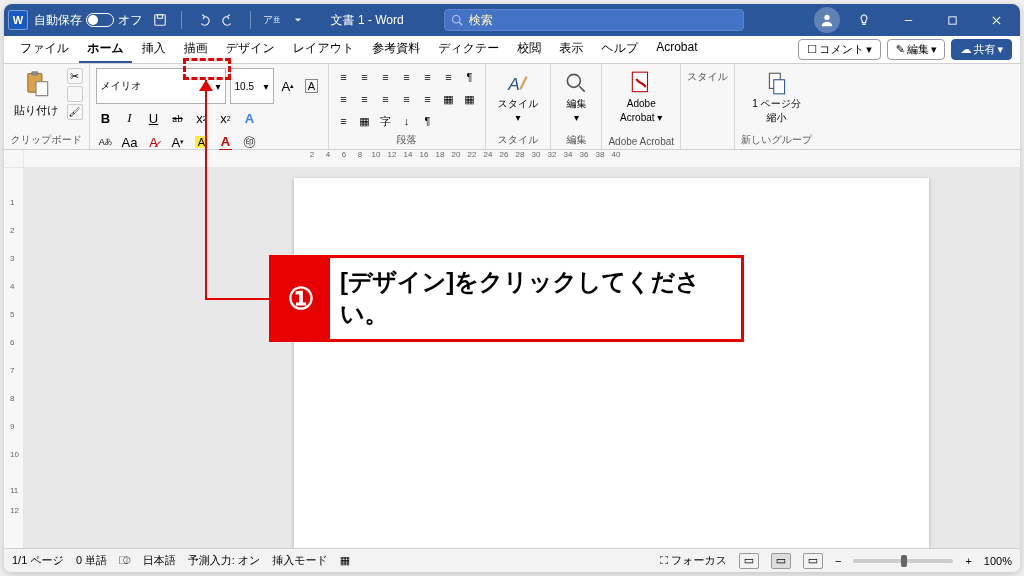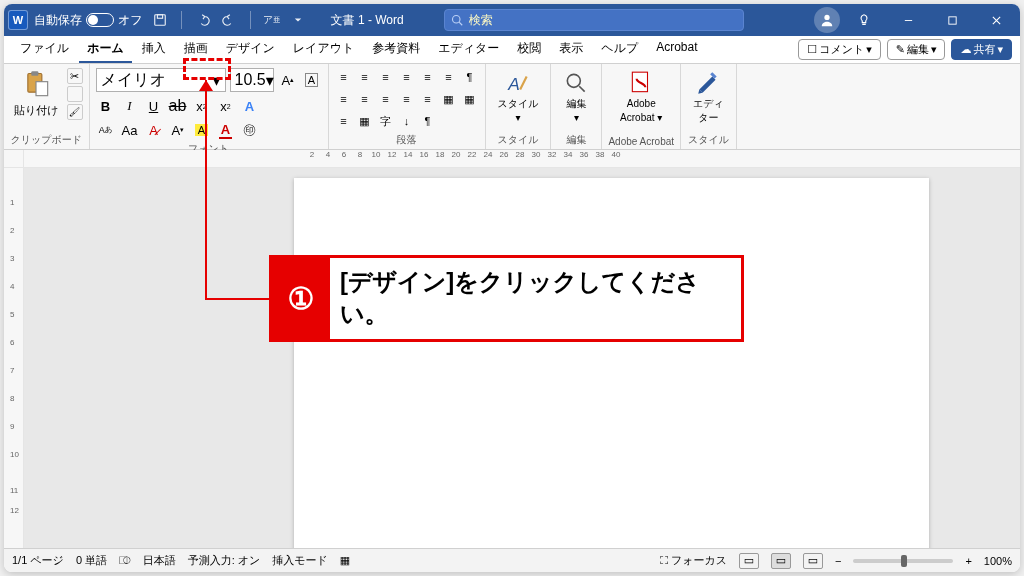--- a/index.html
+++ b/index.html
@@ -37,28 +37,28 @@
   .group { border-right: 1px solid #d8d8d8; padding: 4px 6px 2px; display: flex; flex-direction: column; justify-content: space-between; }
   .group-label { text-align: center; color: #555; font-size: 10px; padding-top: 2px; }
   .clipboard-body { display: flex; gap: 4px; }
   .big-btn { display: flex; flex-direction: column; align-items: center; justify-content: space-between; gap: 2px; padding: 2px 4px; }
   .big-btn svg { width: 28px; height: 28px; }
   .mini-col { display: flex; flex-direction: column; gap: 2px; }
   .mini { width: 16px; height: 16px; border: 1px solid #ccc; border-radius: 2px; }
   
   .font-body { display: flex; flex-direction: column; gap: 4px; }
   .font-row { display: flex; gap: 4px; align-items: center; }
-  .combo { height: 24px; border: 1px solid #b0b0b0; background: #fff; display: flex; align-items: center; padding: 0 4px; font-size: 16px; }
+  .combo { height: 36px; border: 1px solid #b0b0b0; background: #fff; display: flex; align-items: center; padding: 0 4px; font-size: 10px; }
   .combo.font { width: 130px; }
   .combo.size { width: 44px; }
   .fbtn { width: 20px; height: 20px; display: flex; align-items: center; justify-content: center; font-size: 13px; }
   .fbtn.b { font-weight: bold; }
   .fbtn.i { font-style: italic; font-family: serif; }
   .fbtn.u { text-decoration: underline; }
-  .fbtn.s { text-decoration: line-through; font-size: 16px; }
+  .fbtn.s { text-decoration: line-through; font-size: 11px; font-family: Liberation Serif, serif; }
   .box-a { border: 1px solid #888; padding: 0 2px; font-size: 11px; }
   .hl { background: #ffeb3b; padding: 0 3px; font-size: 11px; }
   .fc { color: #c00; font-weight: bold; border-bottom: 2px solid #c00; padding: 0 2px; }
   
   .para-body { display: flex; flex-direction: column; gap: 4px; }
   .para-row { display: flex; gap: 3px; }
   .pbtn { width: 18px; height: 18px; display: flex; align-items: center; justify-content: center; }
   
   .vbtn { display: flex; flex-direction: column; align-items: center; justify-content: center; padding: 2px 6px; gap: 2px; text-align: center; line-height: 1.2; font-size: 10px; }
   .vbtn svg { width: 26px; height: 26px; }
@@ -171,21 +171,21 @@
   </div>
 
   <div class="ribbon-tabs">
     <div class="tab">ファイル</div>
     <div class="tab active">ホーム</div>
     <div class="tab">挿入</div>
     <div class="tab">描画</div>
     <div class="tab">デザイン</div>
     <div class="tab">レイアウト</div>
     <div class="tab">参考資料</div>
-    <div class="tab">エディター</div>
+    <div class="tab">ディクテー</div>
     <div class="tab">校閲</div>
     <div class="tab">表示</div>
     <div class="tab">ヘルプ</div>
     <div class="tab">Acrobat</div>
     <div class="ribbon-right">
       <div class="pill">☐ <span>コメント</span> <span>▾</span></div>
       <div class="pill">✎ <span>編集</span> <span>▾</span></div>
       <div class="pill blue">☁ <span>共有</span> <span>▾</span></div>
     </div>
   </div>
@@ -314,33 +314,35 @@
             <path d="M8 8c0 4 8 4 8 8" stroke="#c00" fill="none" stroke-width="2"></path>
           </svg>
         <span>Adobe</span>
           <span><span>Acrobat</span> ▾</span>
       </div>
       <div class="group-label">Adobe Acrobat</div>
     </div>
 
 
     <div class="group">
+      <div class="group-label">スタイル</div>
+    </div>
+
+
+    <div class="group" style="border-right:none;">
       <div class="vbtn">
         <svg viewBox="0 0 24 24">
-            <path d="M4 18L16 6l3 3L7 21z" fill="#2b579a"></path>
-            <path d="M4 18l-1 4 4-1" fill="#2b579a"></path>
-            <path d="M14 4l2-2 4 4-2 2" fill="#5a84d0"></path>
-          </svg>
-        <span>エディ</span>
-          <span>ター</span>
-      </div>
-      <div class="group-label">スタイル</div>
-    </div>
-
-
+            <rect x="5" y="3" width="10" height="14" fill="#fff" stroke="#555"></rect>
+            <rect x="9" y="9" width="10" height="13" fill="#fff" stroke="#2b579a"></rect>
+          </svg>
+        <span>1 ページ分</span>
+          <span>縮小</span>
+      </div>
+      <div class="group-label">新しいグループ</div>
+    </div>
   </div>
 
   <div class="ruler-row">
     <div class="vruler-head"></div>
     <div class="hruler">
       <div class="ruler-scale" id="hruler-scale">
           <div class="tick">2</div>
           <div class="tick">4</div>
           <div class="tick">6</div>
           <div class="tick">8</div>

